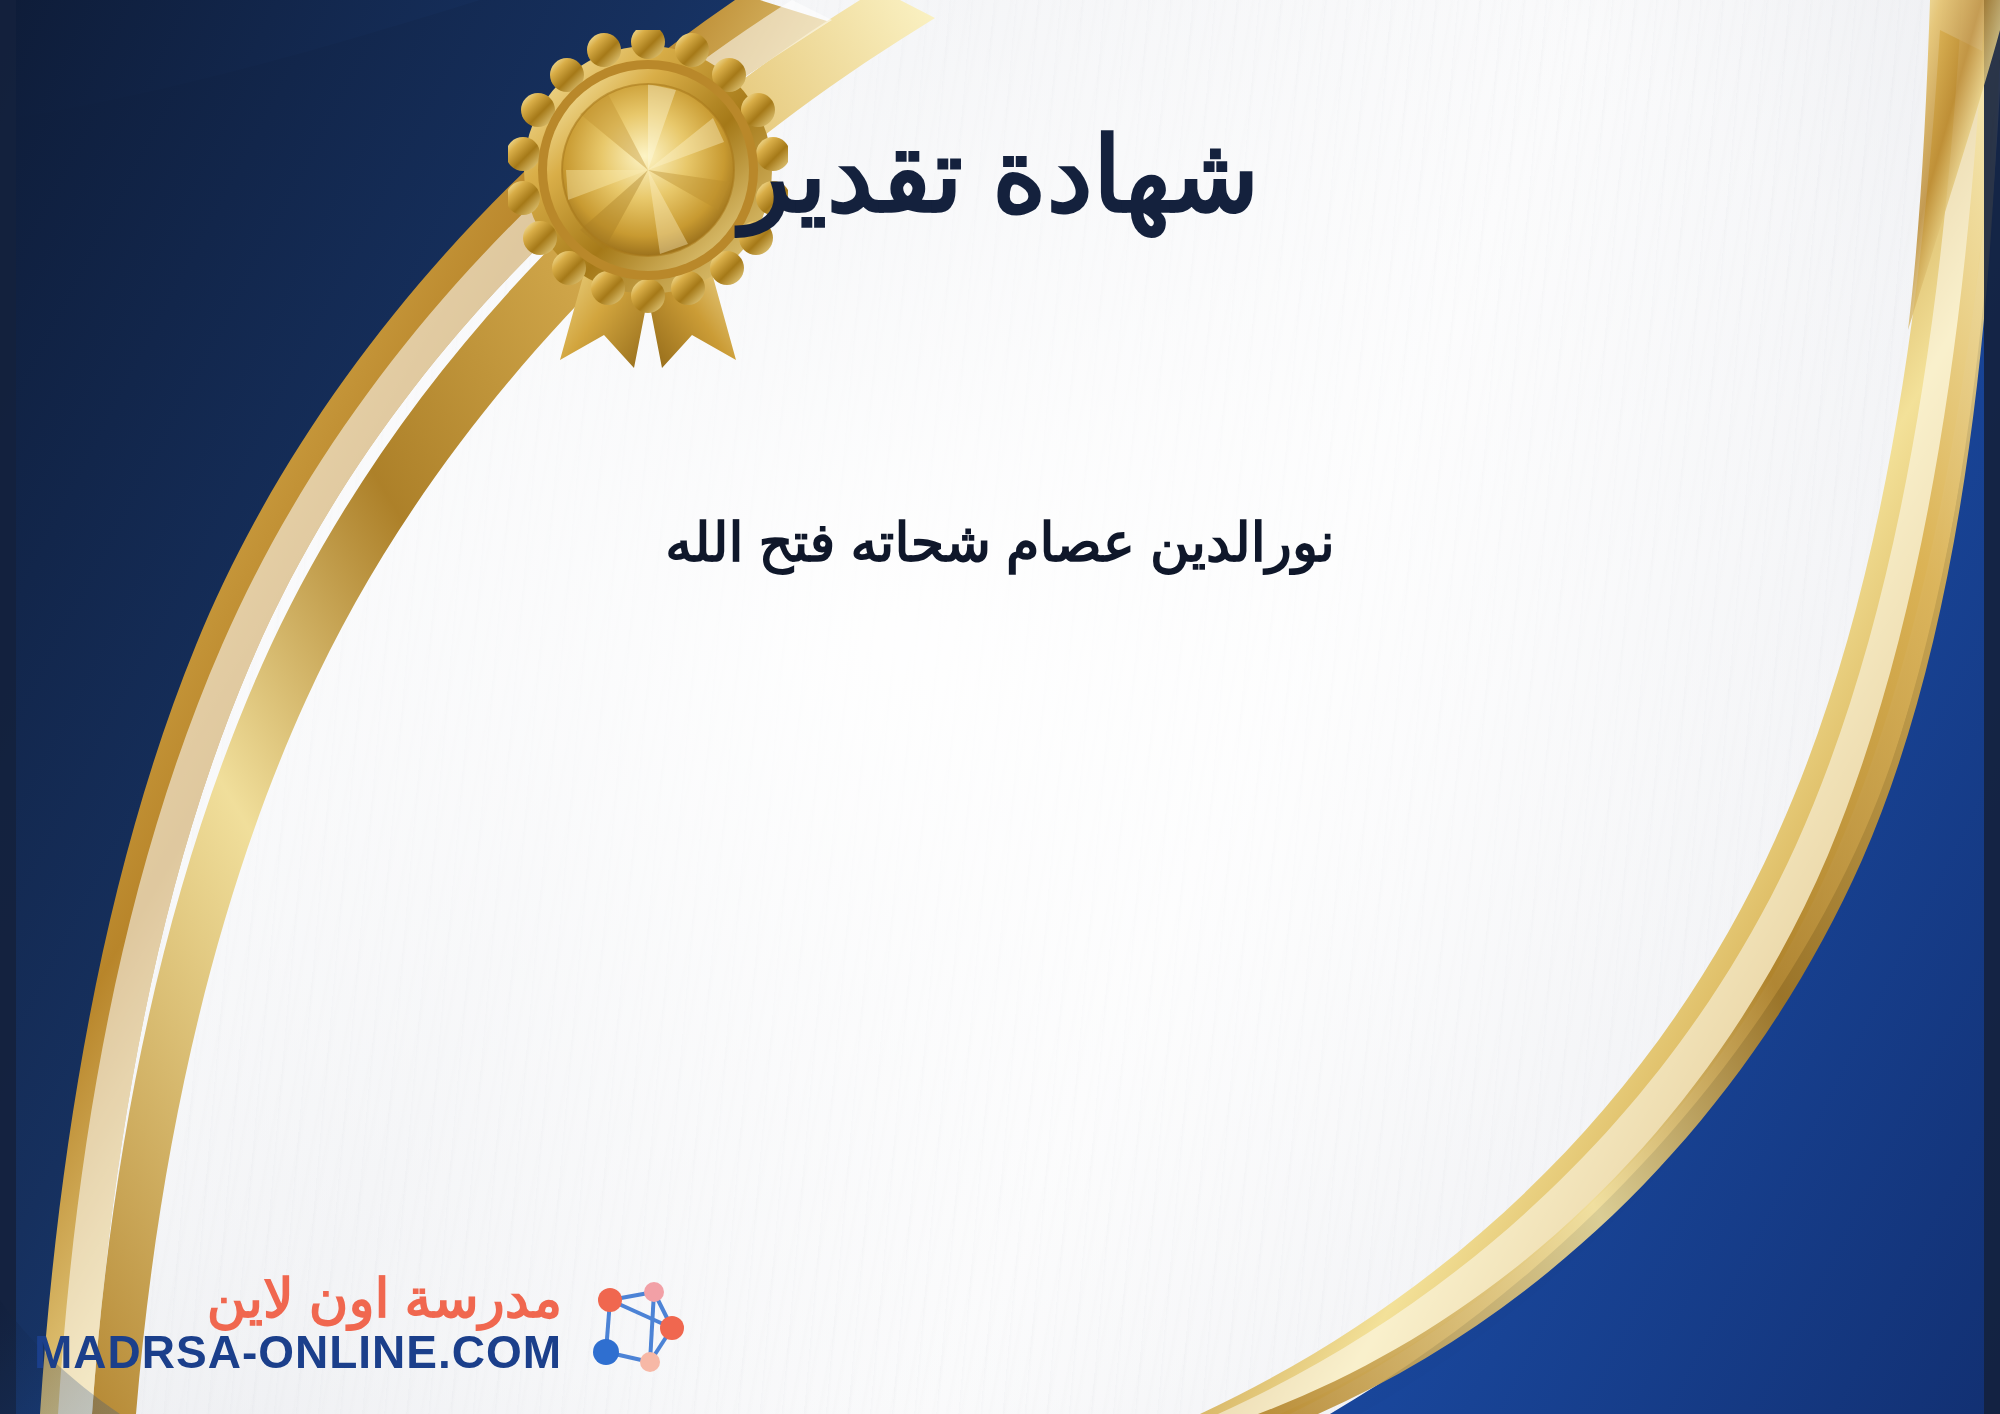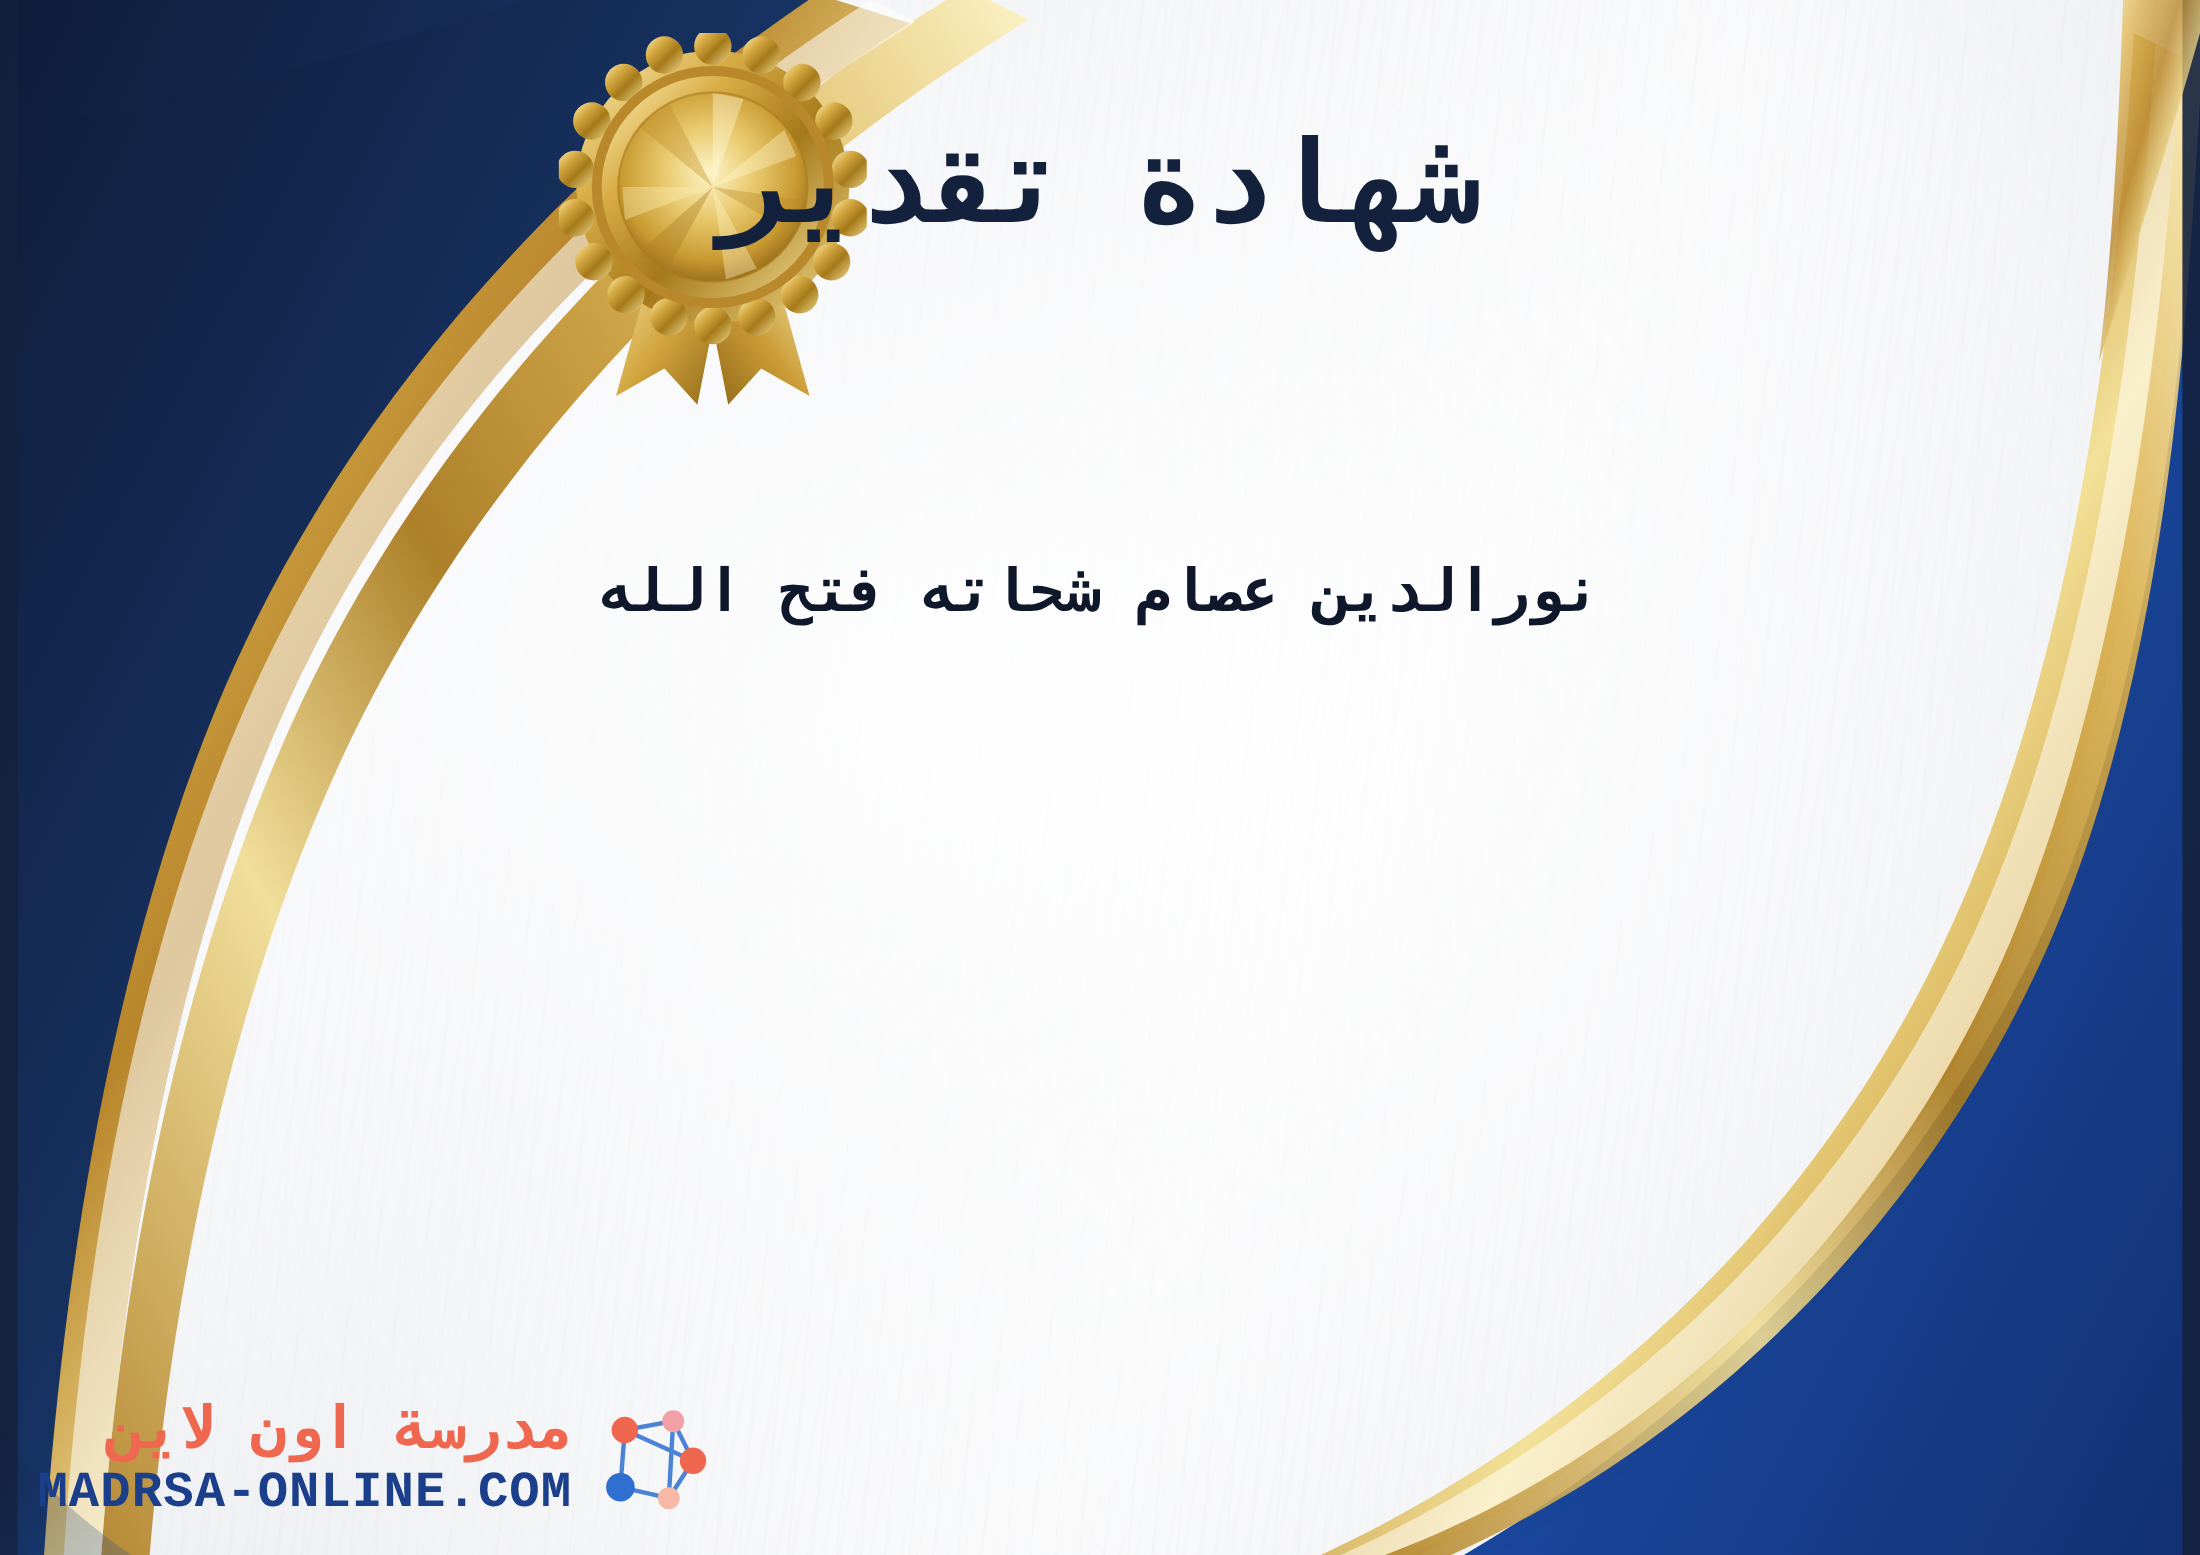--- a/index.html
+++ b/index.html
@@ -6,21 +6,21 @@
     margin: 0;
     padding: 0;
     background: #ffffff;
   }
   #certificate {
     position: relative;
     width: 2000px;
     height: 1414px;
     overflow: hidden;
     background: #ffffff;
-    font-family: Liberation Mono, monospace;
+    font-family: Liberation Sans, sans-serif;
   }
 
   
   .paper {
     position: absolute;
     inset: 0;
     background:
       repeating-linear-gradient(100deg,
         rgba(0,0,0,0.000) 0px,
         rgba(0,0,0,0.012) 2px,
@@ -114,21 +114,20 @@
     font-weight: 500;
   }
 
   
   .brand {
     position: absolute;
     left: 34px;
     bottom: 26px;
     display: flex;
     flex-direction: row-reverse;
-    align-items: center;
     gap: 14px;
     direction: rtl;
   }
   .brand-text {
     display: flex;
     flex-direction: column;
     align-items: flex-start;
   }
   .brand-ar {
     font-size: 54px;

